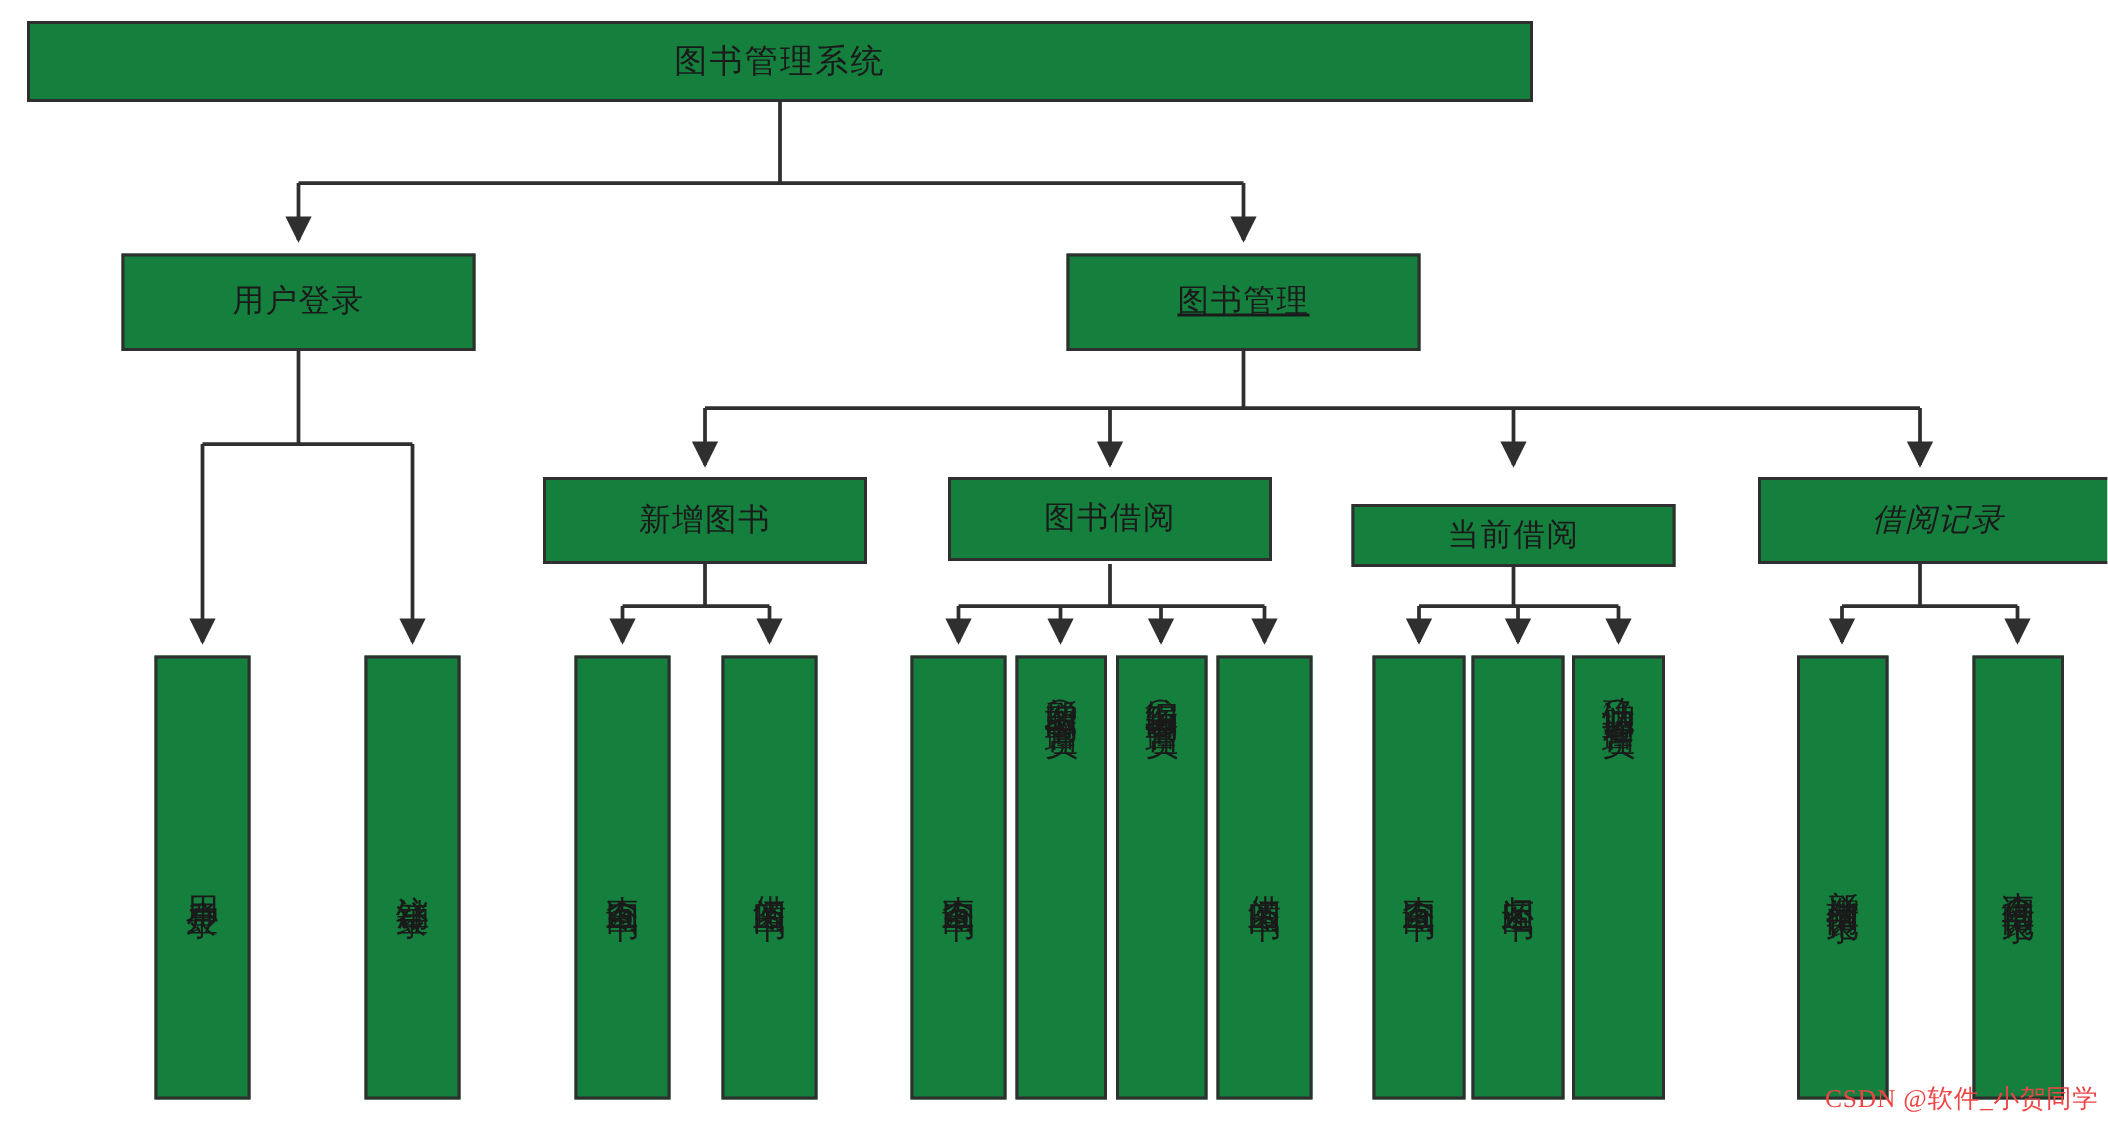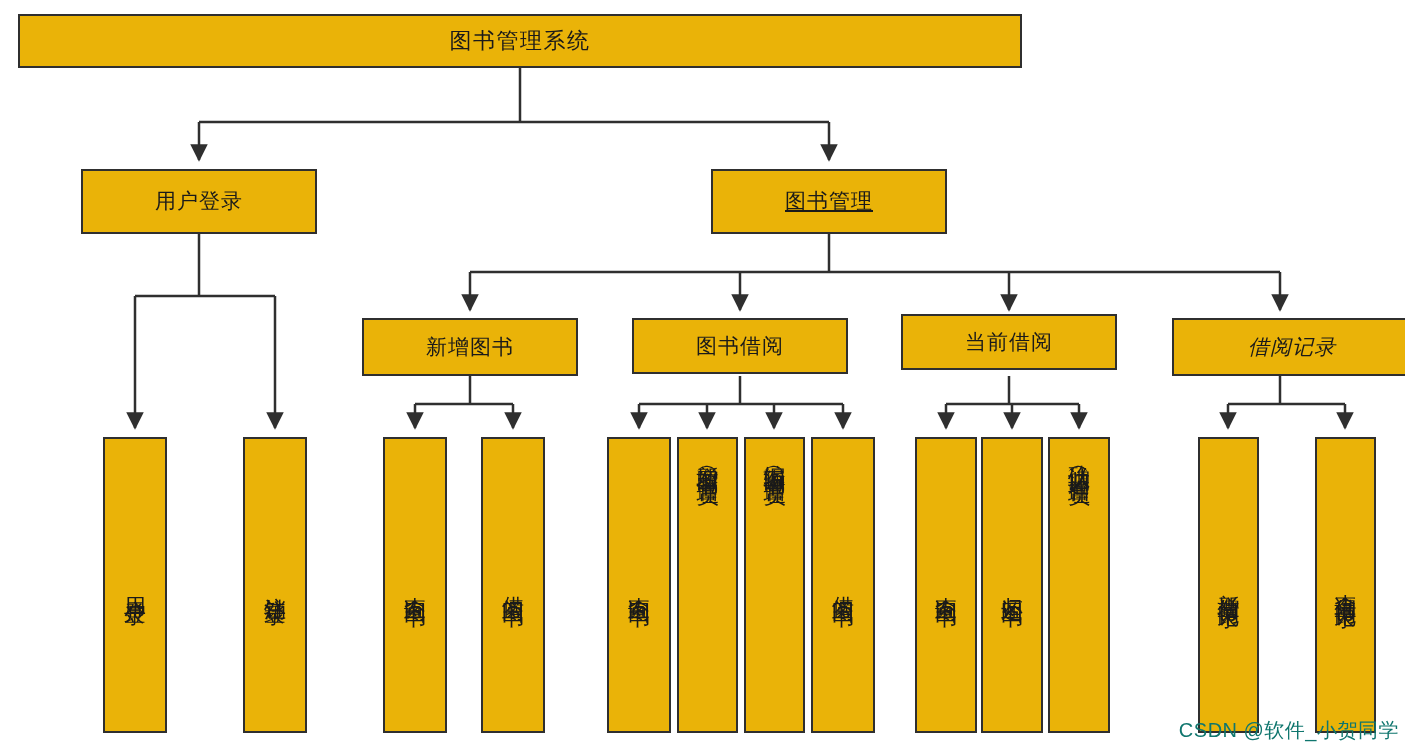--- a/index.html
+++ b/index.html
@@ -22,21 +22,21 @@
     position: absolute;
     left: 0;
     top: 0;
     width: 1405px;
     height: 747px;
     pointer-events: none;
   }
   .node {
     position: absolute;
     box-sizing: border-box;
-    background: #eab308;
+    background: #15803d;
     border: 2.5px solid #2f2f2f;
     display: flex;
     align-items: center;
     justify-content: center;
     color: #1a1a1a;
   }
   .node .label {
     text-align: center;
     line-height: 1.18;
     white-space: nowrap;
@@ -64,25 +64,26 @@
     white-space: nowrap;
   }
   .node.v.center {
     align-items: center;
     padding-top: 0;
   }
   .watermark {
     position: absolute;
     right: 6px;
     bottom: 3px;
-    font-size: 20px;
-    color: #0f766e;
+    font-size: 17px;
+    color: #ef4444;
     letter-spacing: 0.5px;
     white-space: nowrap;
     user-select: none;
+    font-family: Liberation Serif, serif;
   }
 </style>
 </head>
 <body>
 
 <div id="canvas">
 
   <svg class="wires" viewBox="0 0 1405 747" xmlns="http://www.w3.org/2000/svg">
     <defs>
       <marker id="arrow" viewBox="0 0 10 10" refX="9" refY="5" markerWidth="7" markerHeight="7" orient="auto-start-reverse">
@@ -146,21 +147,21 @@
   </div>
 
   <div class="node h" style="left:362px; top:318px; width:216px; height:58px;">
     <span class="label">新增图书</span>
   </div>
 
   <div class="node h" style="left:632px; top:318px; width:216px; height:56px;">
     <span class="label">图书借阅</span>
   </div>
 
-  <div class="node h" style="left:901px; top:314px; width:216px; height:56px;">
+  <div class="node h" style="left:901px; top:336px; width:216px; height:42px;">
     <span class="label">当前借阅</span>
   </div>
 
   <div class="node h" style="left:1172px; top:318px; width:240px; height:58px;font-style:italic;">
     <span class="label">借阅记录</span>
   </div>
 
   <div class="node v center" style="left:103px; top:437px; width:64px; height:296px;">
     <span class="label">用户登录</span>
   </div>

